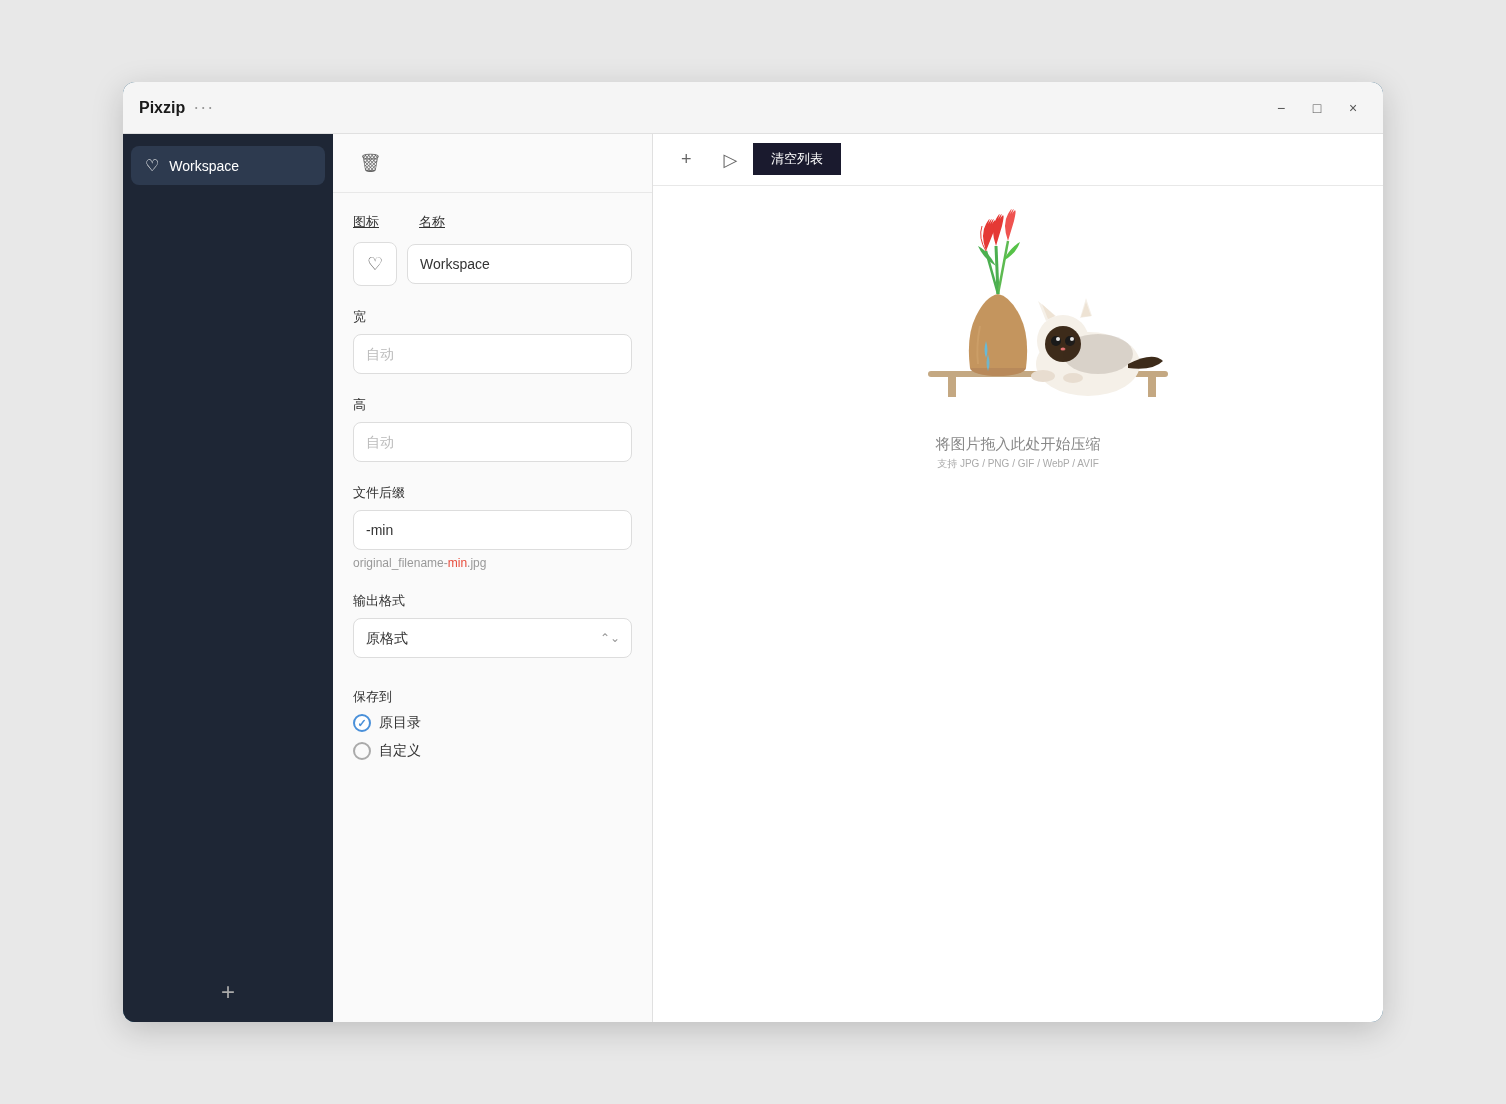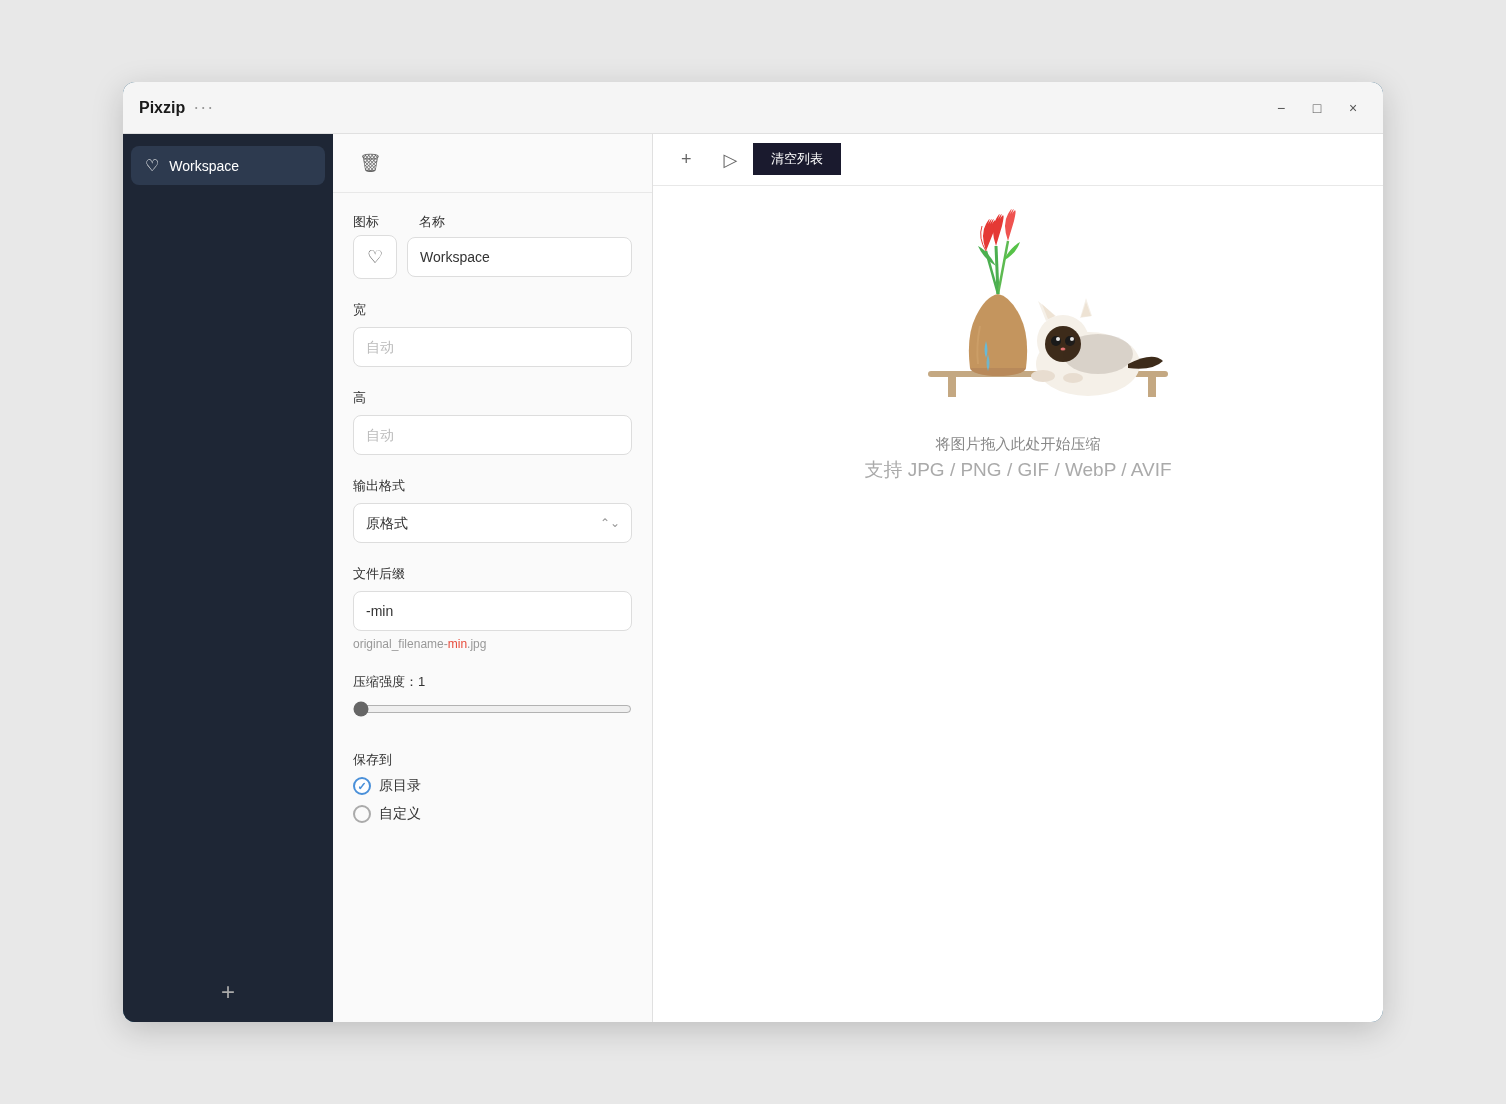--- a/index.html
+++ b/index.html
@@ -170,21 +170,22 @@
       color: #555;
       cursor: pointer;
       flex-shrink: 0;
     }
     .icon-name-header {
       display: flex;
       gap: 40px;
       font-size: 13px;
       color: #333;
       font-weight: 500;
-      margin-bottom: 4px;
+      margin-bottom: 11px;
+      text-decoration: underline;
     }
     .text-input {
       width: 100%;
       height: 40px;
       border: 1px solid #ddd;
       border-radius: 8px;
       padding: 0 12px;
       font-size: 14px;
       color: #333;
       background: #fff;
@@ -314,21 +315,21 @@
       width: 300px;
       height: 220px;
     }
     .drop-text-main {
       font-size: 15px;
       color: #888;
       text-align: center;
       line-height: 1.8;
     }
     .drop-text-sub {
-      font-size: 19px;
+      font-size: 10px;
       color: #aaa;
       text-align: center;
     }
   </style>
 </head>
 <body>
 
 <div class="window">
 
   <div class="title-bar">
@@ -378,50 +379,44 @@
         </div>
 
         <div class="field-group">
           <div class="field-label">宽</div>
           <input class="text-input" type="text" placeholder="自动" style="">
         </div>
 
         <div class="field-group">
           <div class="field-label">高</div>
           <input class="text-input" type="text" placeholder="自动" style="">
+        </div>
+
+        <div class="field-group">
+          <div class="field-label">文件后缀</div>
+          <input class="text-input" type="text" value="-min" style="">
+          <div class="suffix-preview">
+            <span>original_filename-</span><span class="highlight">min</span><span>.jpg</span>
+          </div>
         </div>
 
         <div class="field-group">
           <div class="field-label">输出格式</div>
           <div class="select-wrapper">
             <select class="select-input">
               <option>原格式</option>
               <option>JPG</option>
               <option>PNG</option>
               <option>WebP</option>
               <option>AVIF</option>
             </select>
             <span class="select-arrow">⌃⌄</span>
           </div>
         </div>
 
-        <div class="field-group">
-          <div class="field-label">文件后缀</div>
-          <input class="text-input" type="text" value="-min" style="">
-          <div class="suffix-preview">
-            <span>original_filename-</span><span class="highlight">min</span><span>.jpg</span>
-          </div>
-        </div>
-
-        <div class="slider-section">
-          <div class="slider-label">
-            <span>压缩强度：</span><span>1</span>
-          </div>
-          <input type="range" min="1" max="10" value="1" style="width: 100%;">
-        </div>
 
         <div class="save-to-section">
           <div class="field-label">保存到</div>
           <div class="radio-group">
             <label class="radio-item">
               <div class="radio-check-icon">
                 <span class="checkmark">✓</span>
               </div>
               <span>原目录</span>
             </label>

